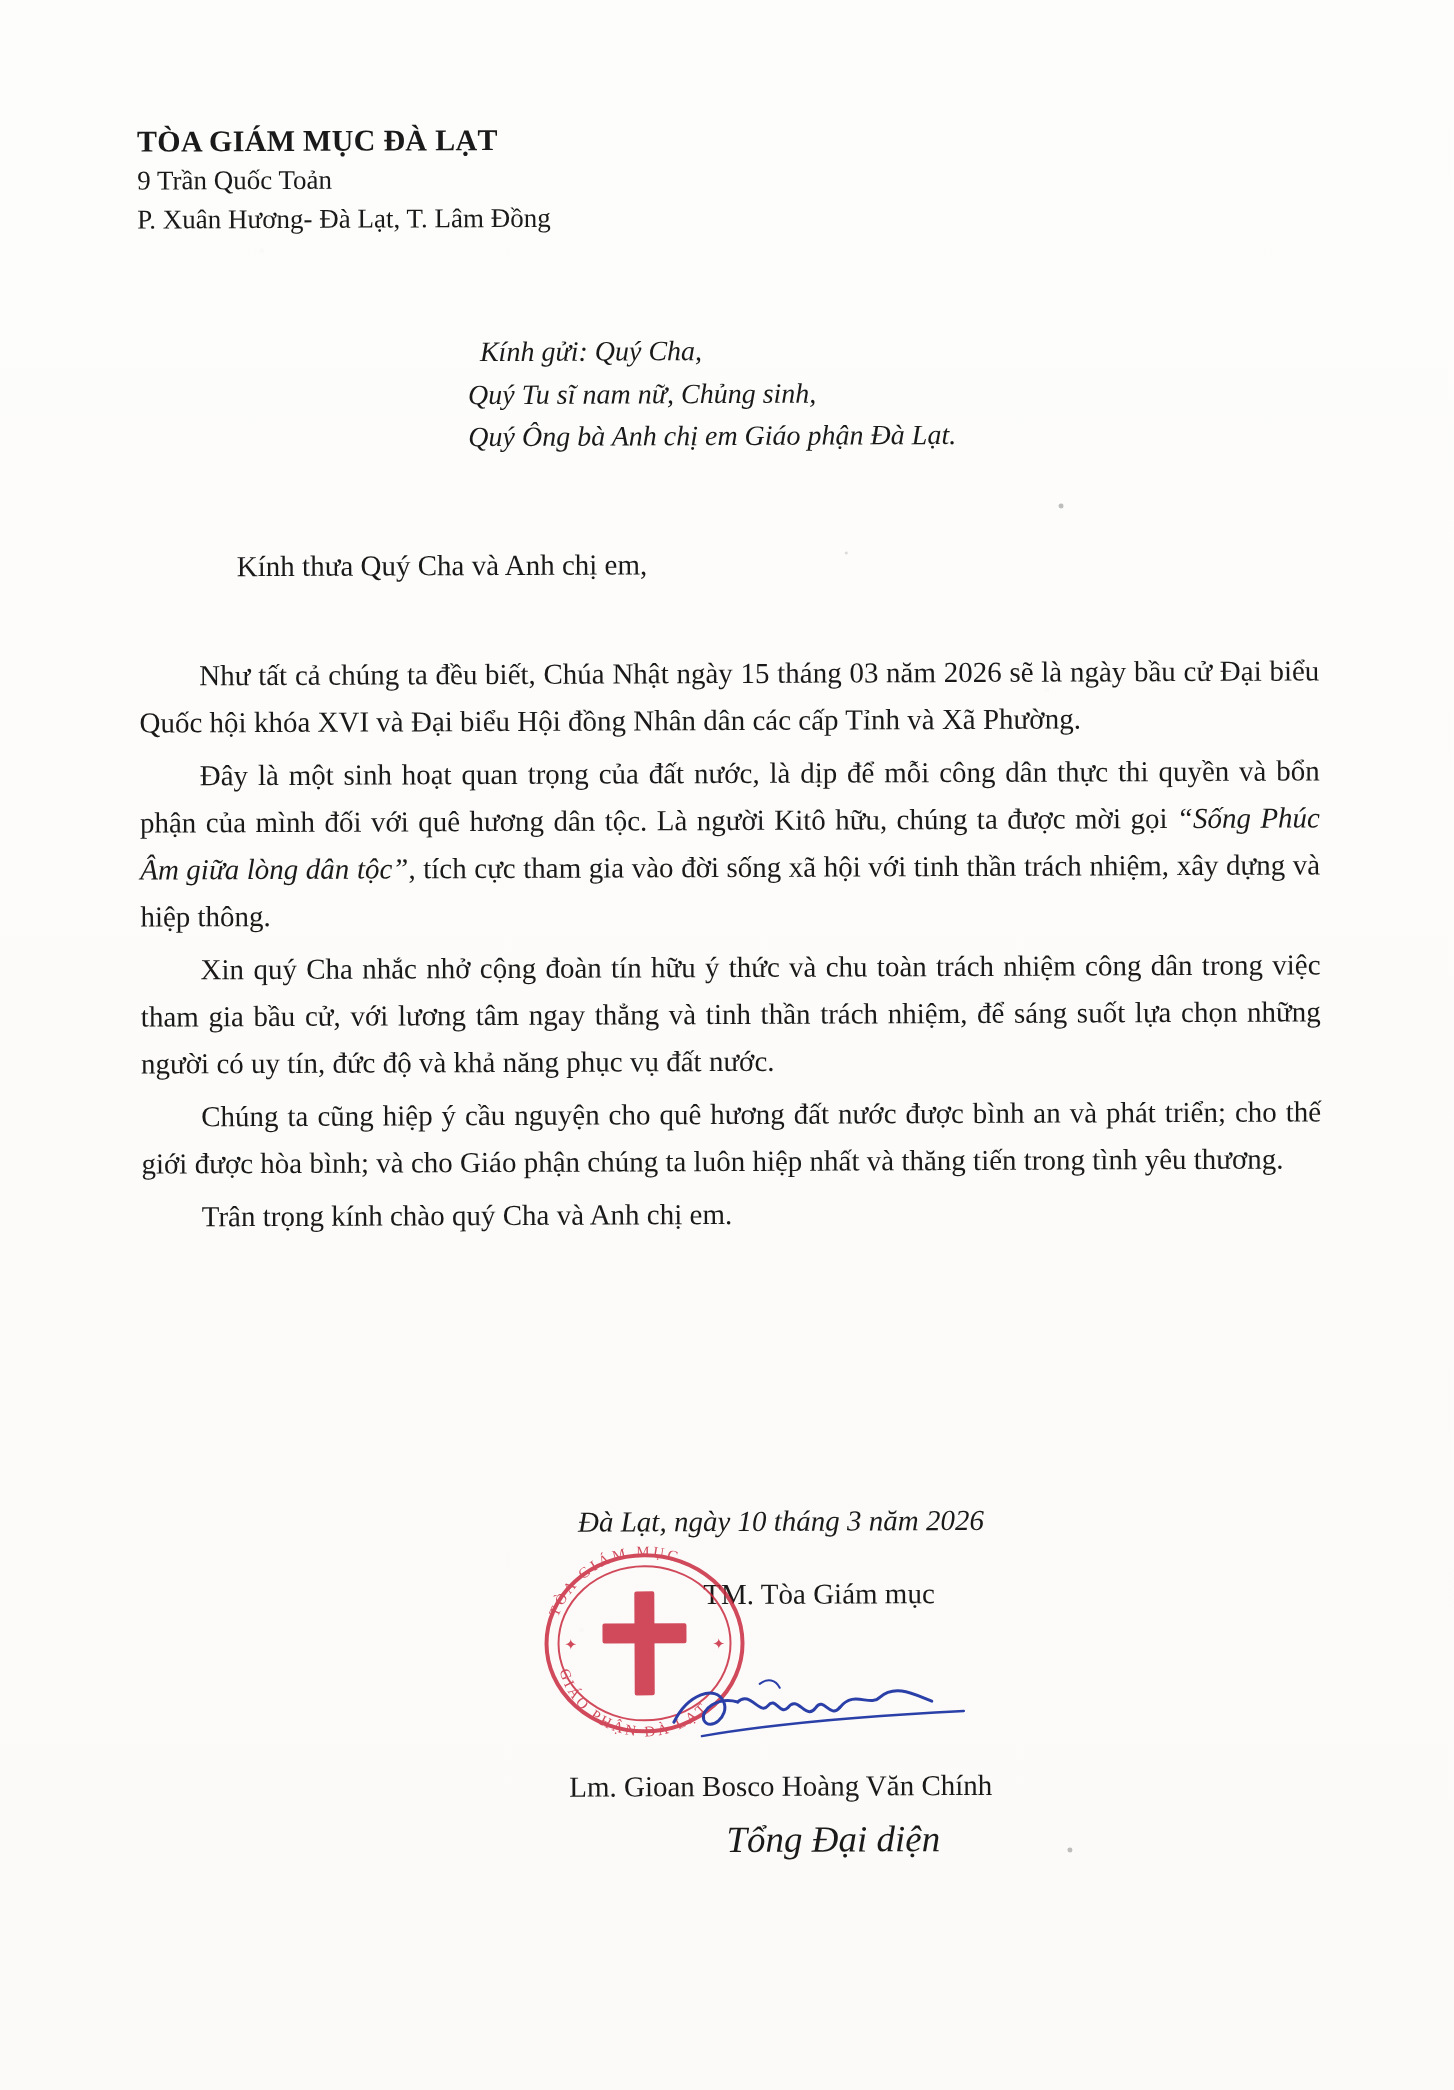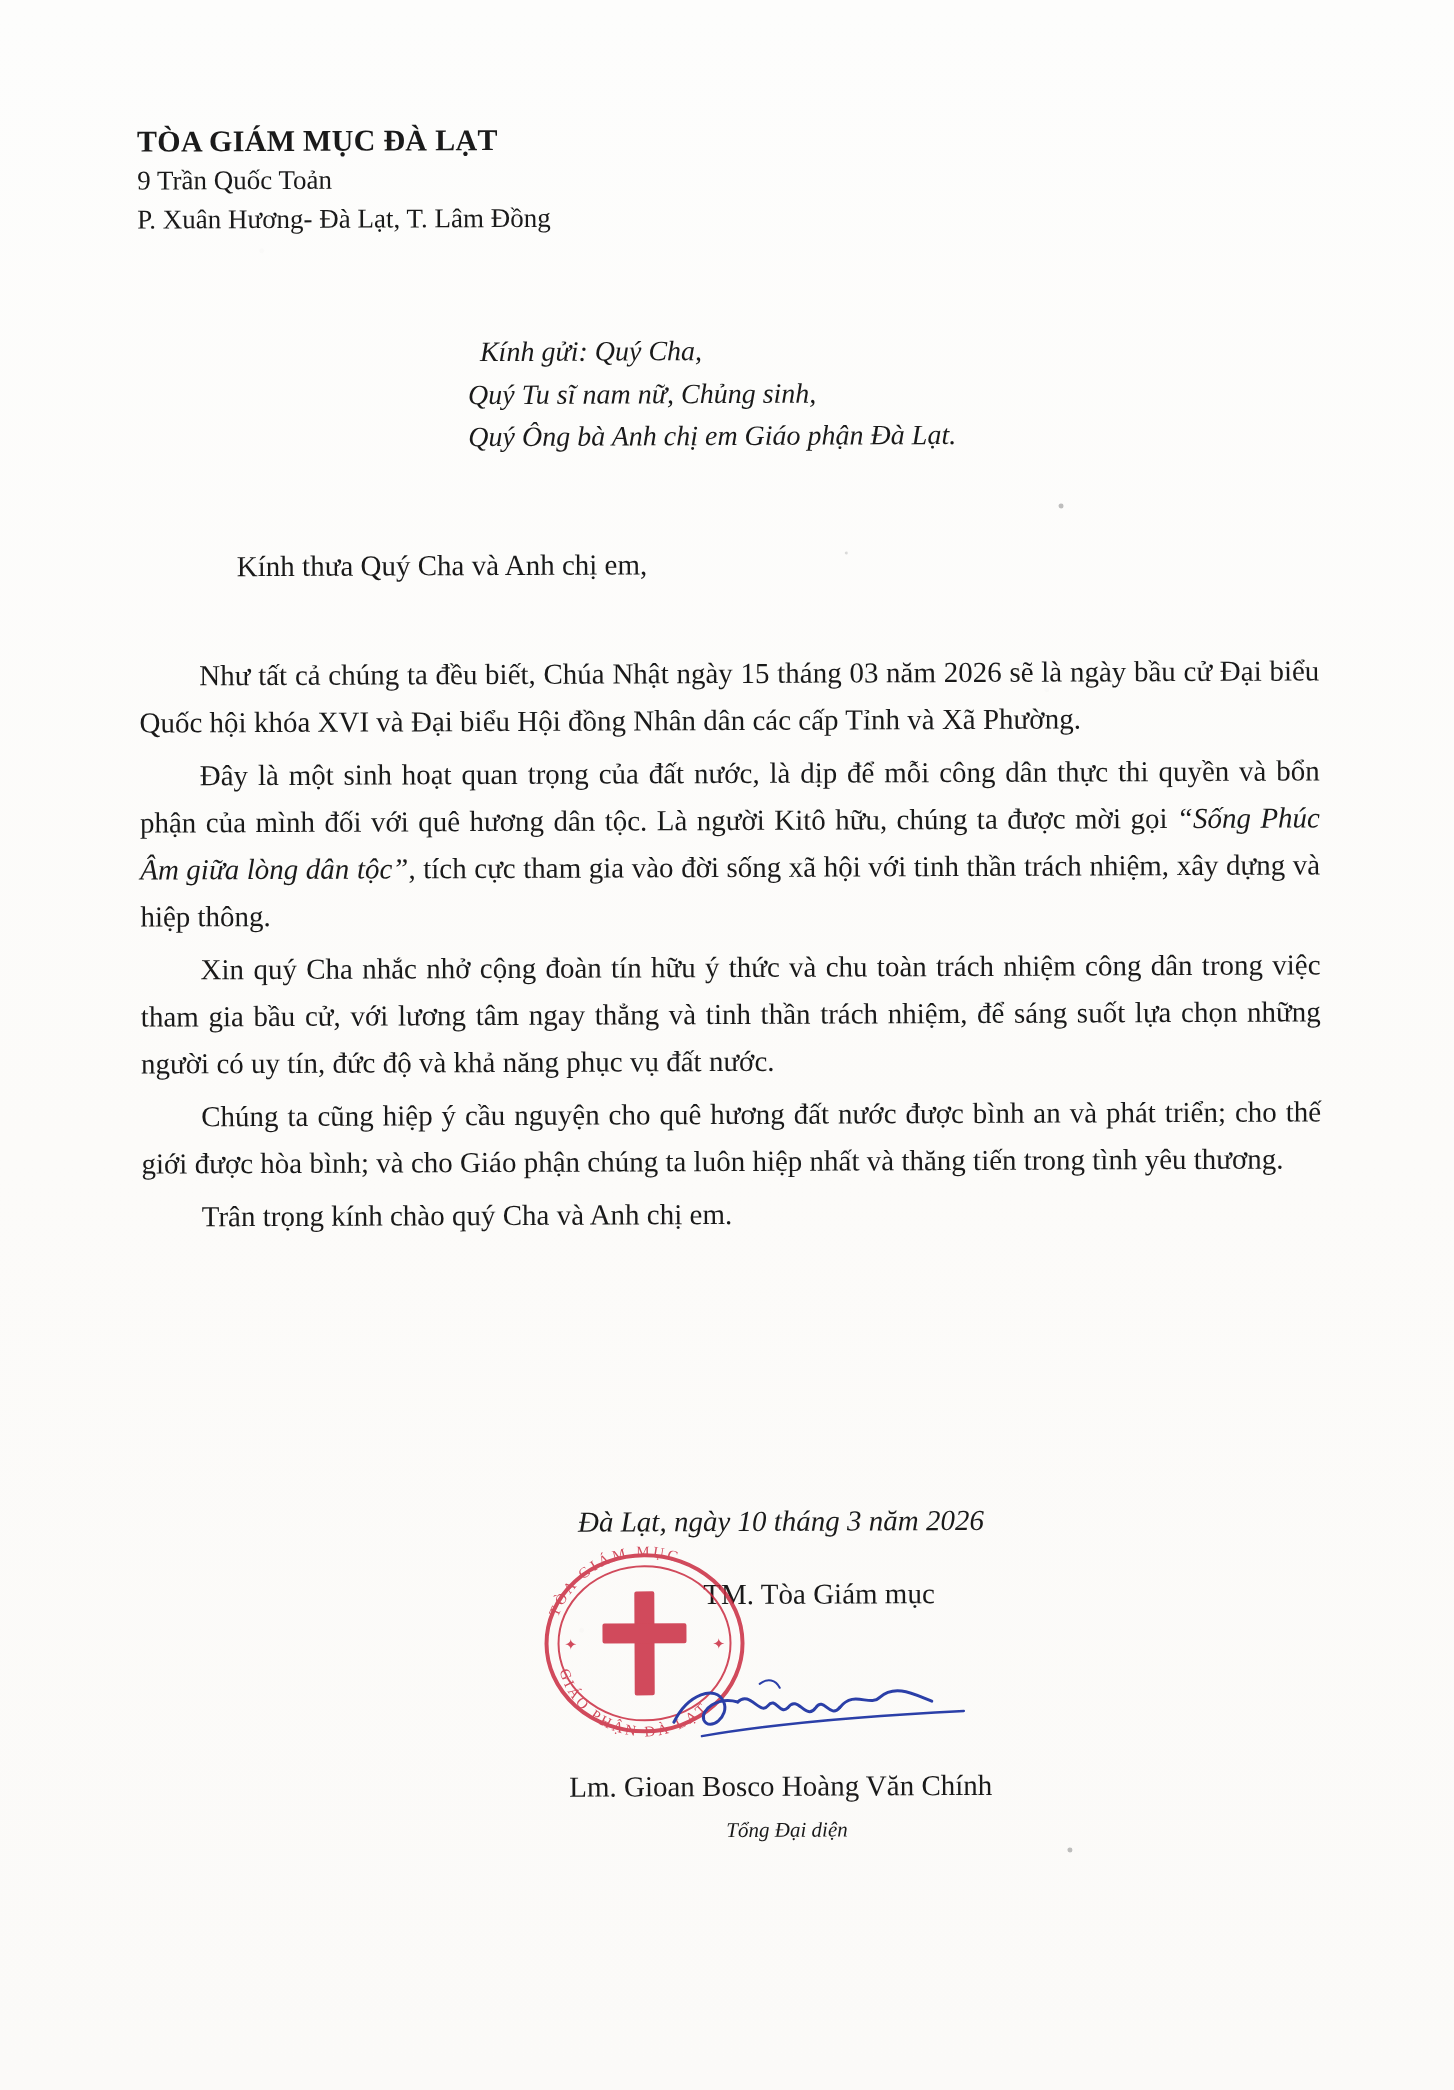--- a/index.html
+++ b/index.html
@@ -112,21 +112,21 @@
     position: absolute;
     left: 565px;
     top: 1770px;
     font-size: 29px;
   }
   .signer-role {
     position: absolute;
     left: 722px;
     top: 1818px;
     font-style: italic;
-    font-size: 21px;
+    font-size: 37px;
   }
 
   
   .seal {
     position: absolute;
     left: 527px;
     top: 1543px;
     width: 228px;
     height: 200px;
     pointer-events: none;

